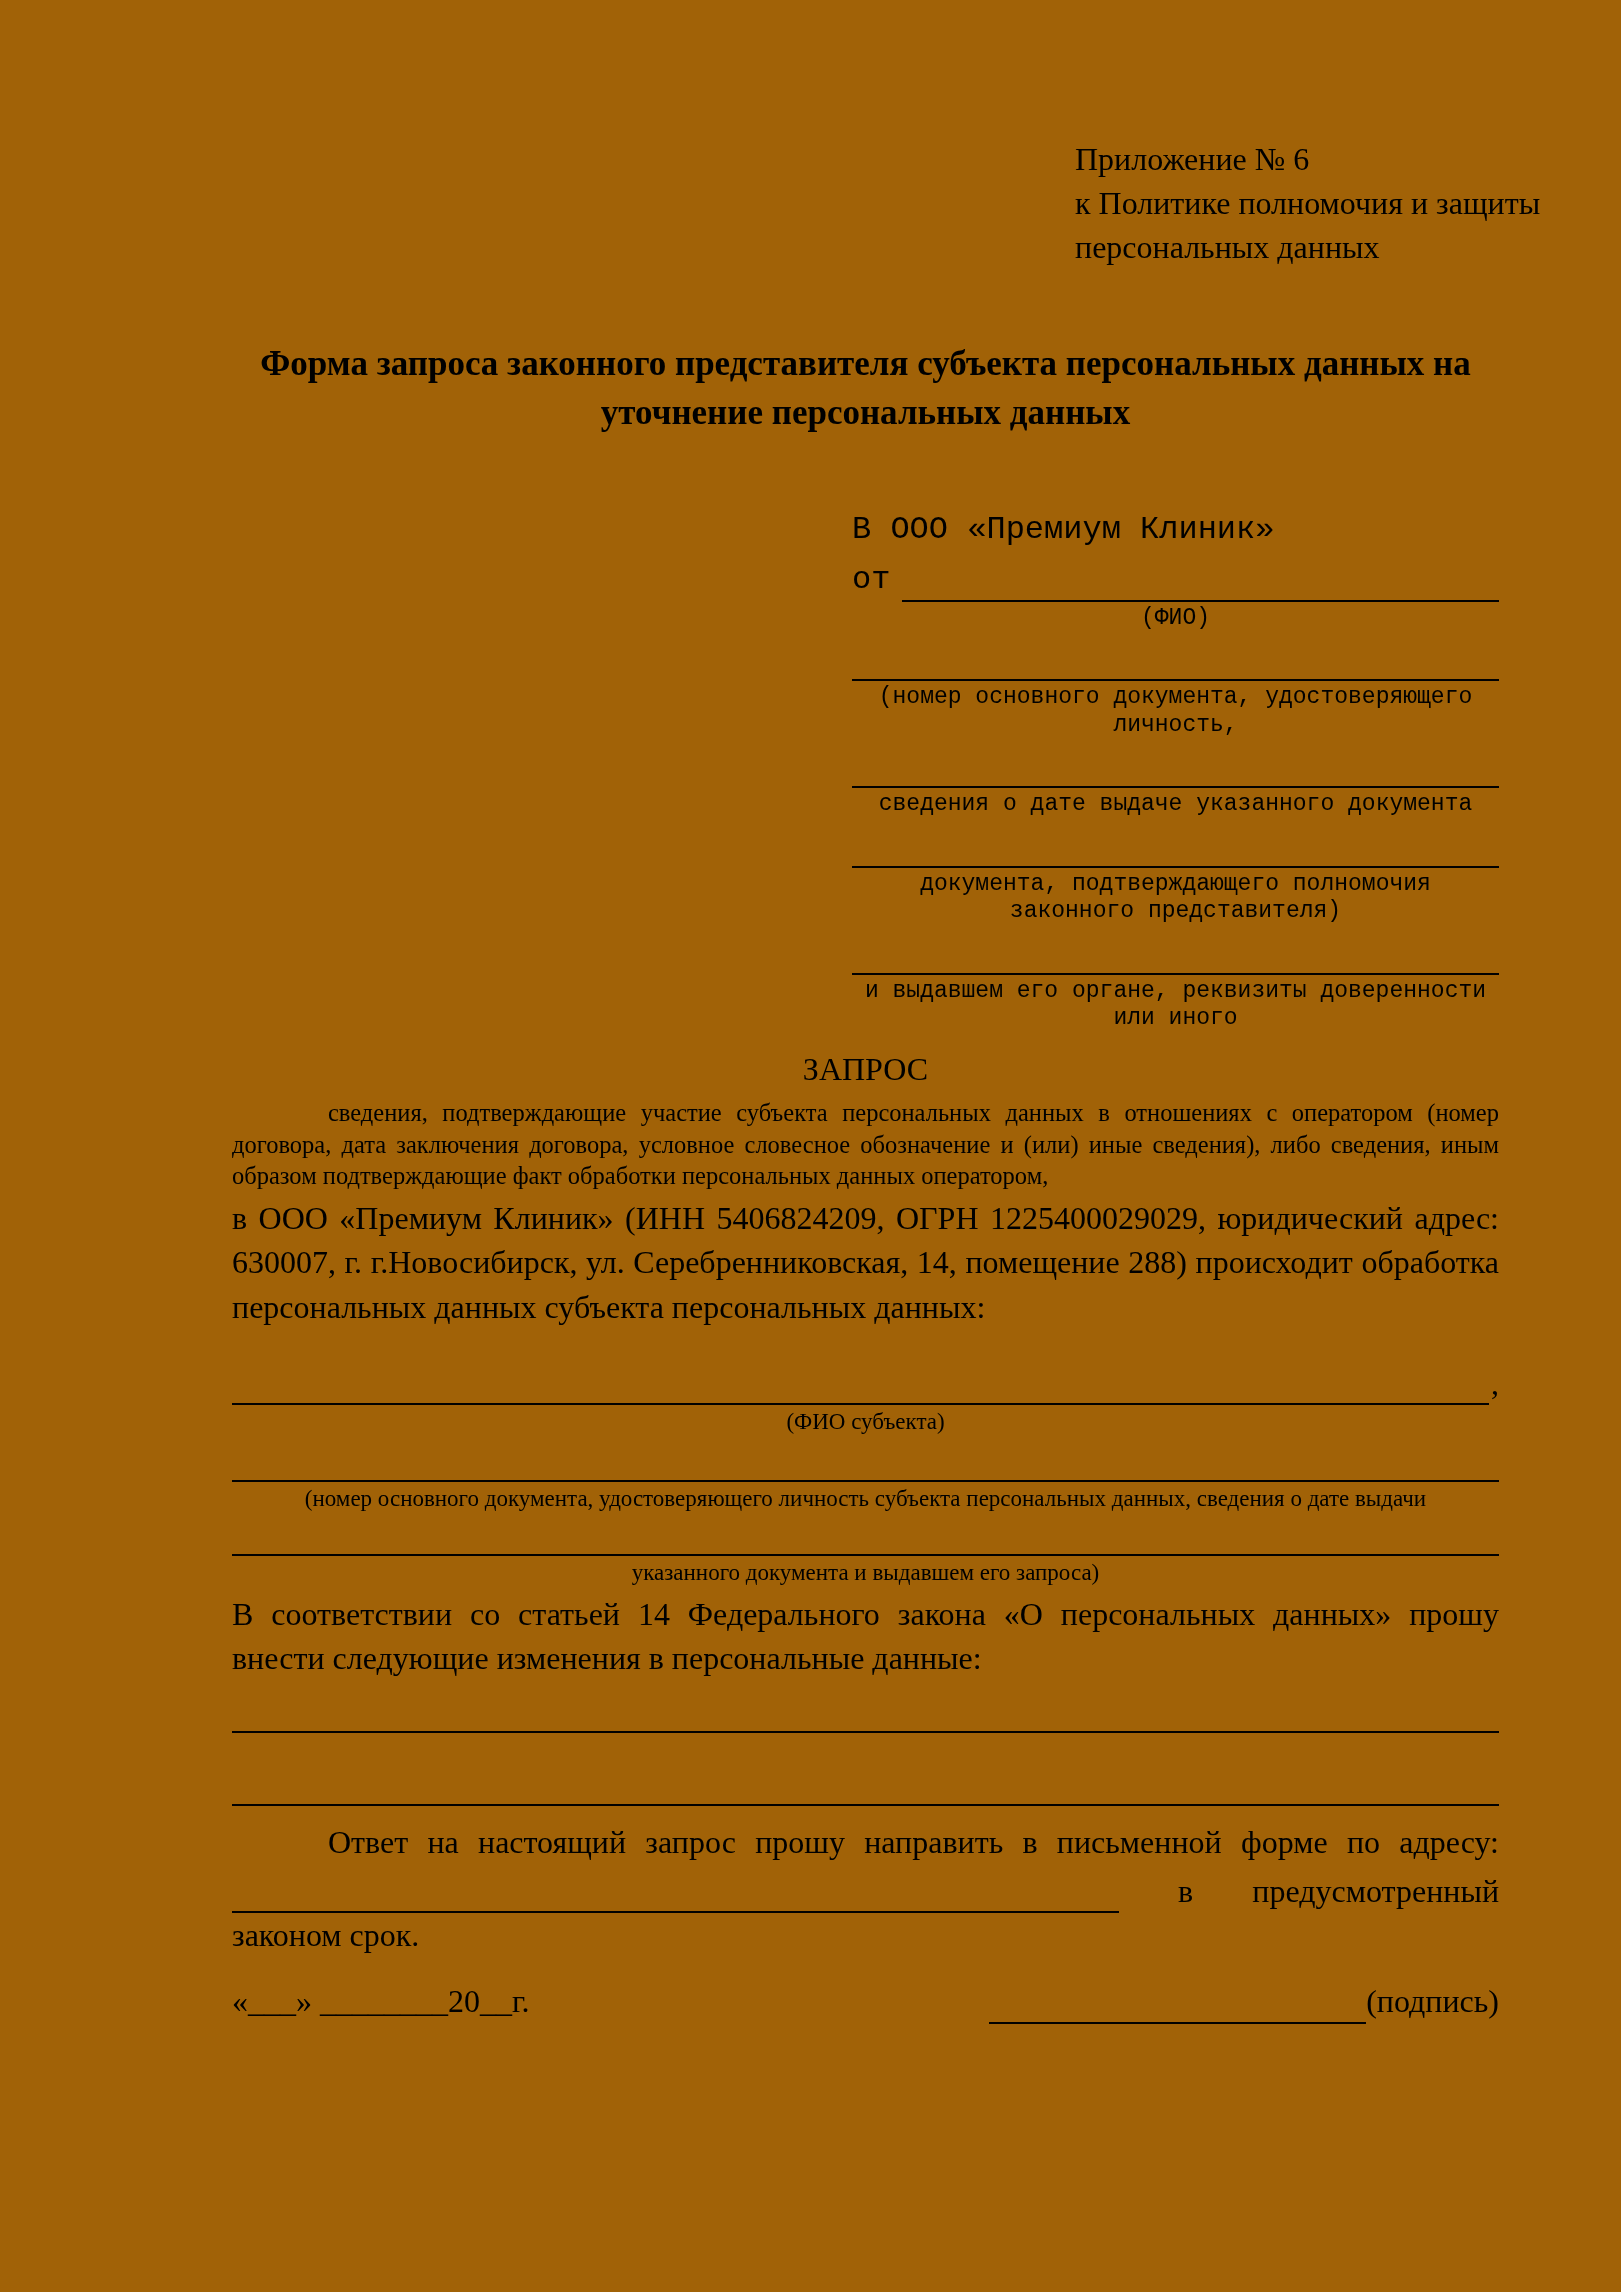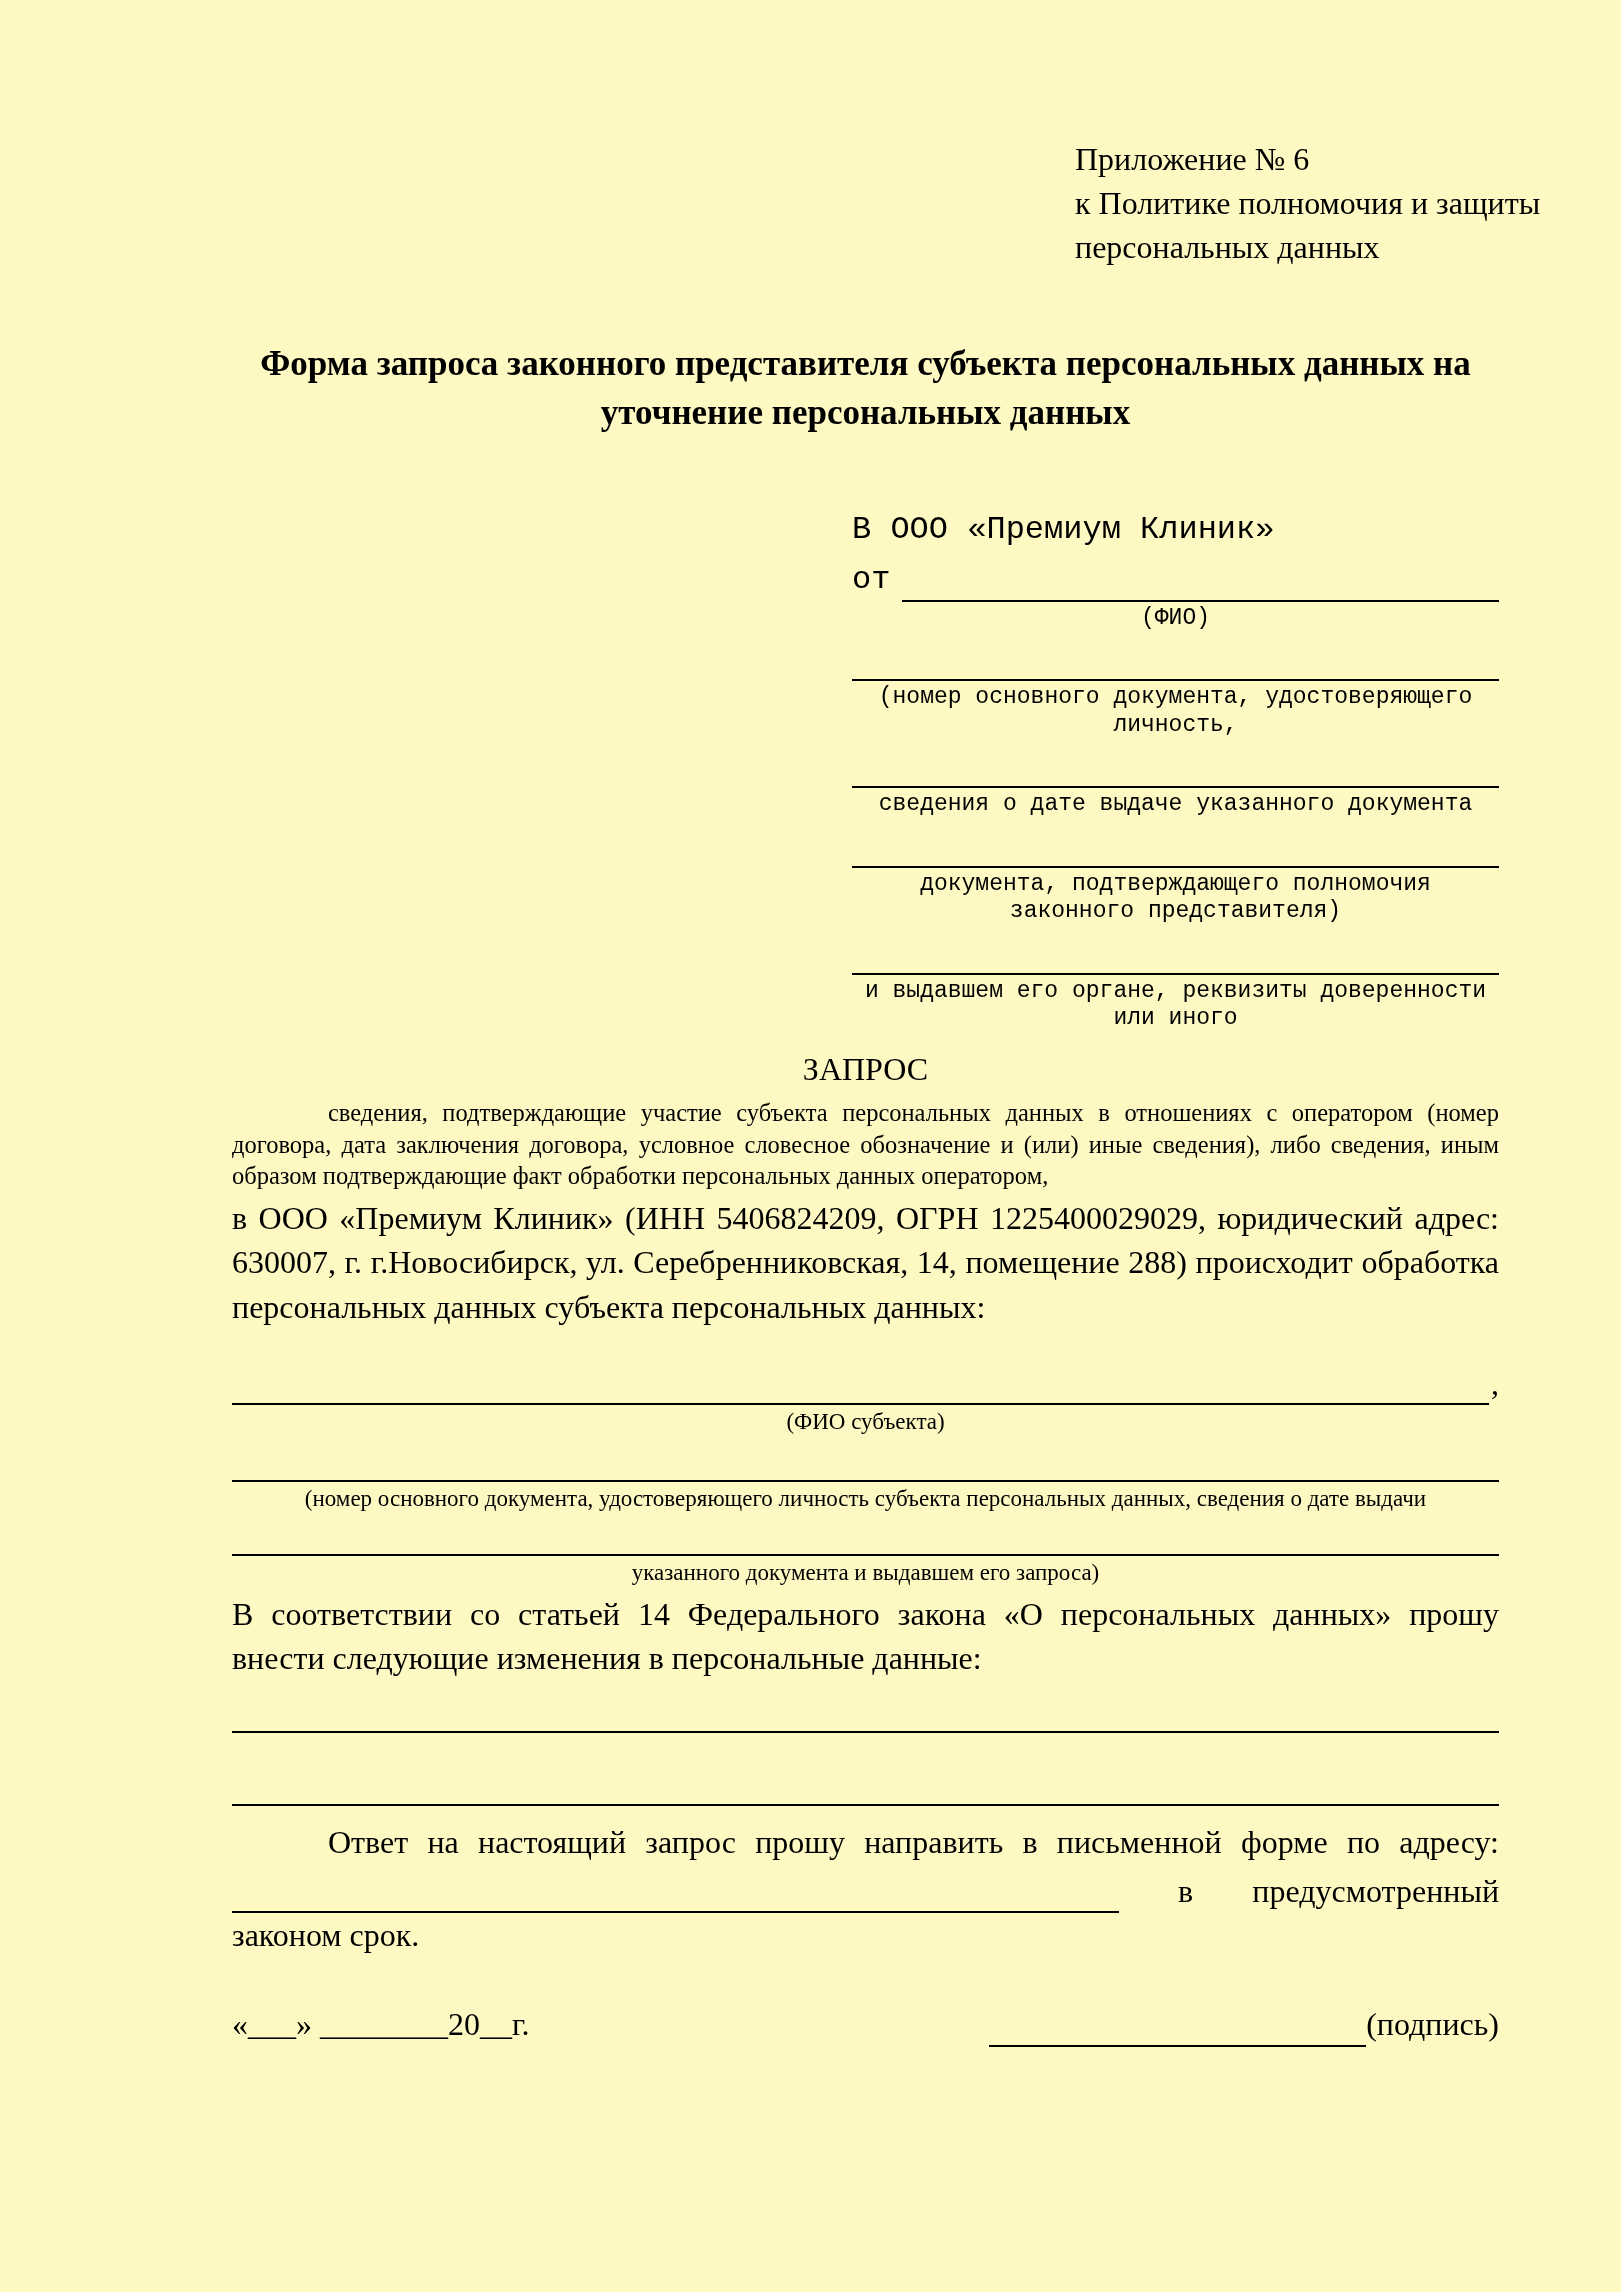--- a/index.html
+++ b/index.html
@@ -1,21 +1,21 @@
 <!DOCTYPE html>
 <html lang="ru"><head>
 <meta charset="utf-8">
 <style>
   html, body { margin: 0; padding: 0; background: #ffffff; }
   .page {
     position: relative;
     width: 1621px;
     height: 2293px;
     margin: 0 auto;
-    background: #fef9c3;
+    background: #a16207;
     color: #000000;
     font-family: "Liberation Serif", "DejaVu Serif", serif;
     font-size: 32px;
     line-height: 1.38;
     box-sizing: border-box;
     padding: 137px 122px 0 232px;
   }
 
   
   .header-block { margin-left: 843px; line-height: 1.38; white-space: nowrap; }
@@ -63,21 +63,21 @@
   .blank-rule { border-bottom: 2.9px solid #000; }
   .justify-full { text-align: justify; text-align-last: justify; text-indent: 96px; }
   .reply-line2 { display: flex; align-items: flex-end; justify-content: space-between; height: 49px; }
   .reply-rule { flex: 0 0 887px; border-bottom: 2.9px solid #000; height: 41px; }
 
   
   .footer-row {
     display: flex;
     justify-content: space-between;
     align-items: flex-end;
-    margin-top: 45px;
+    margin-top: 22px;
   }
   .sig-group { display: flex; align-items: flex-end; }
   .sig-rule { width: 377px; border-bottom: 2.9px solid #000; height: 41px; }
 </style>
 </head>
 <body>
 
 <div class="page">
 
   <div class="header-block">

